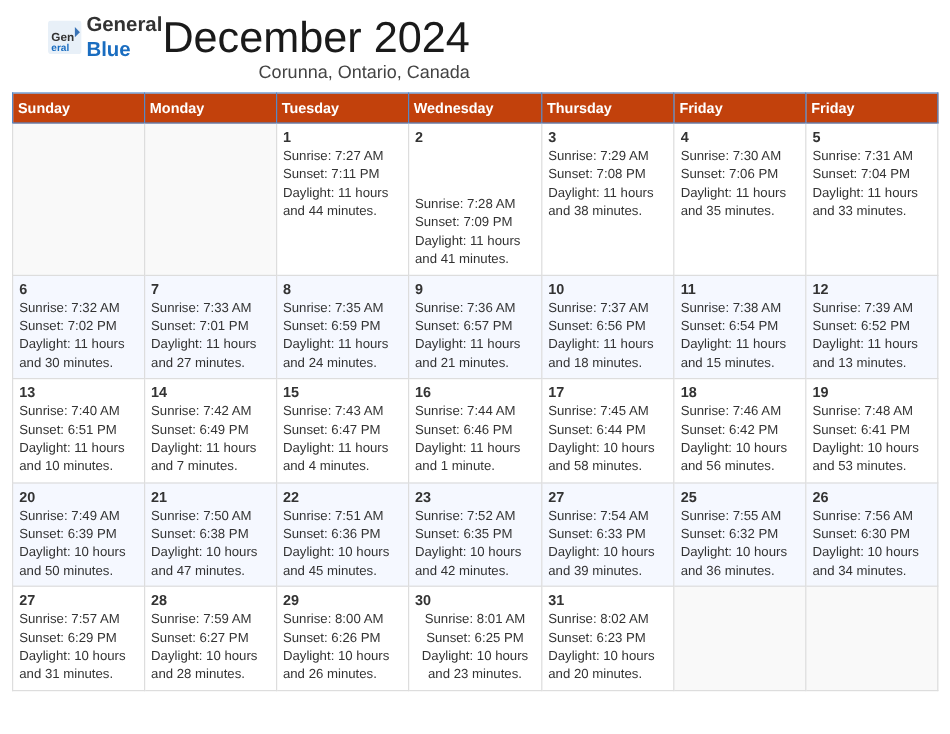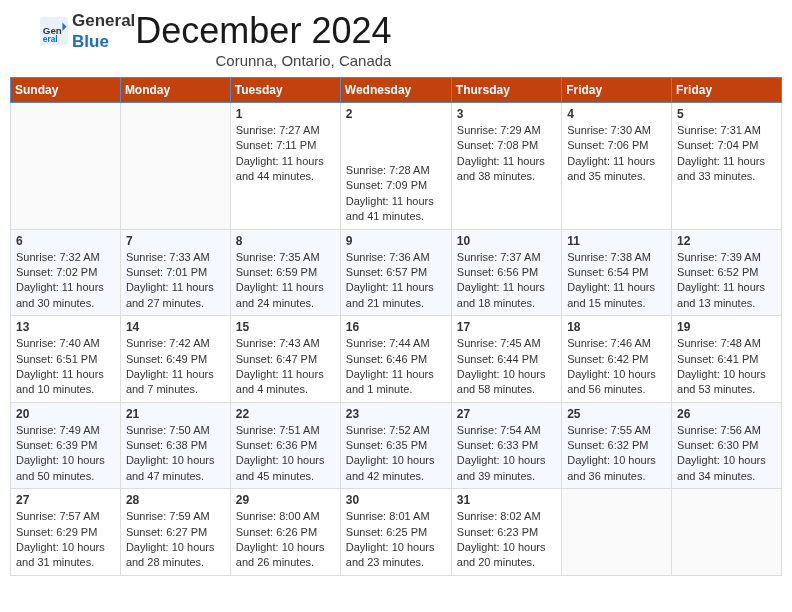--- a/index.html
+++ b/index.html
@@ -302,21 +302,21 @@
 Daylight: 10 hours and 28 minutes.</div>
         </td>
         <td>
           <span class="day-num">29</span>
           <div class="day-info" style="white-space: pre-line;">Sunrise: 8:00 AM
 Sunset: 6:26 PM
 Daylight: 10 hours and 26 minutes.</div>
         </td>
         <td>
           <span class="day-num">30</span>
-          <div class="day-info" style="white-space: pre-line;">Sunrise: 8:01 AM
+          <div class="day-info" style="white-space: pre-line; text-align: center;">Sunrise: 8:01 AM
 Sunset: 6:25 PM
 Daylight: 10 hours and 23 minutes.</div>
         </td>
         <td>
           <span class="day-num">31</span>
           <div class="day-info" style="white-space: pre-line;">Sunrise: 8:02 AM
 Sunset: 6:23 PM
 Daylight: 10 hours and 20 minutes.</div>
         </td>
         <td class="empty"></td>

